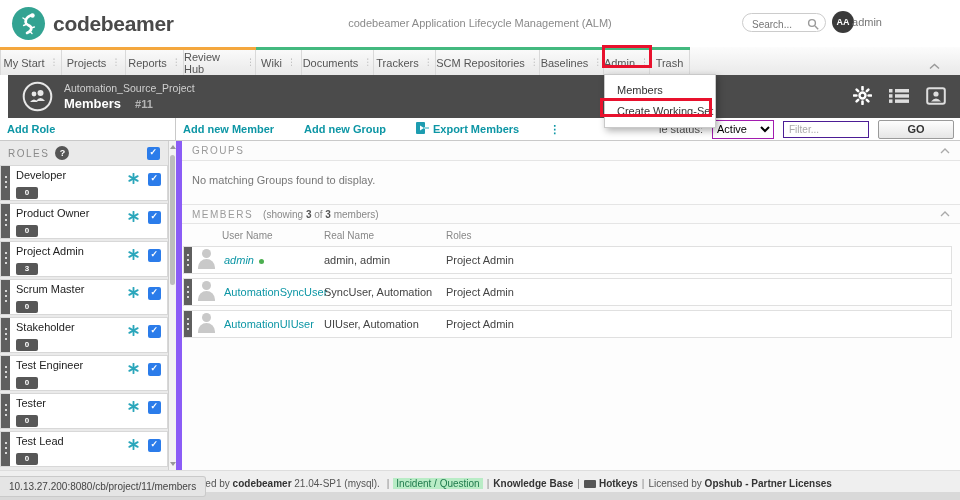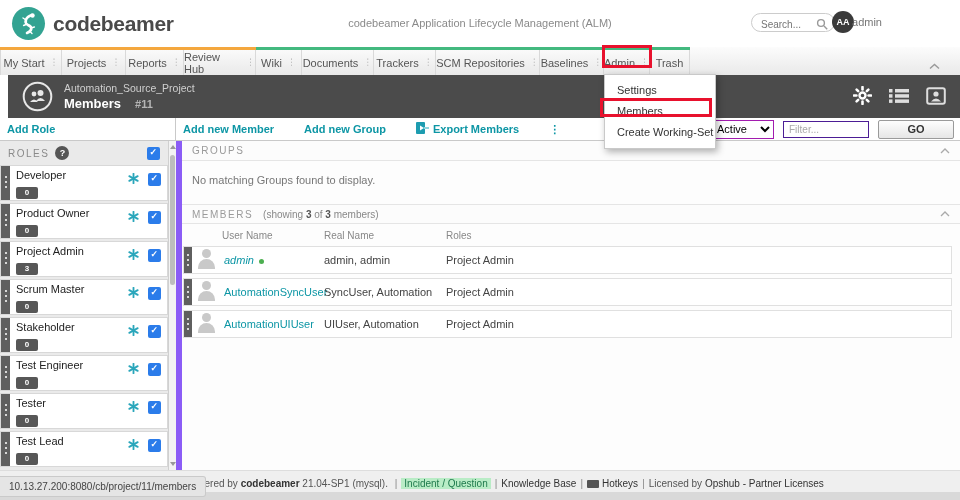--- a/index.html
+++ b/index.html
@@ -7,21 +7,21 @@
   body {
     font-family:"Liberation Sans", sans-serif;
     position:relative; overflow:hidden; background:#fff; color:#333;
   }
   
   .topbar { position:absolute; left:0; top:0; width:960px; height:47px; background:#fff; }
   .logo-wrap { position:absolute; left:12px; top:7px; display:flex; align-items:center; }
   .logo-circle { width:33px; height:33px; border-radius:50%; background:#33a392; display:flex; align-items:center; justify-content:center; }
   .logo-text { margin-left:8px; font-size:21px; font-weight:600; color:#4a4a4a; letter-spacing:-0.3px; }
   .app-title { position:absolute; left:0; right:0; top:17px; text-align:center; font-size:11px; color:#8a8a8a; }
-  .search-pill { position:absolute; right:125px; top:13px; width:84px; height:19px; border:1px solid #ccc; border-radius:10px; background:#fff; }
+  .search-pill { position:absolute; right:134px; top:13px; width:84px; height:19px; border:1px solid #ccc; border-radius:10px; background:#fff; }
   .search-pill input { border:none; outline:none; background:transparent; width:60px; height:17px; margin-left:9px; font-size:10px; color:#666; font-family:"Liberation Sans",sans-serif; }
   .search-pill .mag { position:absolute; right:5px; top:3px; }
   .avatar { position:absolute; right:106px; top:11px; width:22px; height:22px; border-radius:50%; background:#3a3a3a; color:#fff; font-size:9px; font-weight:bold; text-align:center; line-height:22px; }
   .user-name { position:absolute; right:78px; top:16px; font-size:11px; color:#777; }
   
   .navbar { position:absolute; left:0; top:47px; width:960px; height:28px; background:linear-gradient(#fcfcfc,#e9e9e9); }
   .stripe { position:absolute; top:0; height:3px; }
   .stripe.orange { left:0; width:256px; background:#f4a73e; }
   .stripe.green { left:256px; width:434px; background:#43b97f; }
   .nav-tabs { display:flex; height:28px; padding-top:3px; }
@@ -94,21 +94,21 @@
   .cell.real { width:122px; }
   .user-link { color:#0d96a5; text-decoration:none; cursor:pointer; }
   .user-link.italic { font-style:italic; }
   .online-dot { display:inline-block; width:5px; height:5px; border-radius:50%; background:#4caf50; margin-left:5px; vertical-align:middle; }
   
   .footer { position:absolute; left:0; top:470px; width:960px; height:30px; background:#efefef; border-top:1px solid #ddd; }
   .footer-text { text-align:center; margin-top:7px; font-size:10px; color:#555; }
   .footer-text b { color:#333; }
   .fsep { margin:0 4px; color:#888; }
   .incident { background:#b9ecc6; color:#1f7a4d; padding:0 3px; cursor:pointer; }
-  .flink { font-weight:normal; color:#333; cursor:pointer; }
+  .flink { font-weight:bold; color:#333; cursor:pointer; }
   .hotkeys-icon { display:inline-block; width:12px; height:8px; background:#555; border-radius:1px; margin-right:3px; vertical-align:-1px; }
   .bottom-strip { position:absolute; left:0; top:492px; width:960px; height:8px; background:#d9d9d9; }
   .url-chip { position:absolute; left:0; top:5px; height:21px; background:#e5e5e5; border:1px solid #cacaca; border-left:none; border-radius:0 3px 3px 0; padding:4px 9px 0; font-size:10px; color:#444; z-index:5; }
   
   .dropdown { position:absolute; left:604px; top:74px; width:112px; background:#fff; border:1px solid #c9c9c9; box-shadow:2px 3px 7px rgba(0,0,0,.3); z-index:50; padding:5px 0; }
   .menu-item { line-height:21px; padding:0 12px; font-size:11px; color:#333; cursor:pointer; white-space:nowrap; }
   .hl-rect { position:absolute; border:3px solid #e8112d; z-index:60; pointer-events:none; }
   .hl-admin { left:602px; top:45px; width:50px; height:23px; }
   .hl-members { left:600px; top:98px; width:112px; height:19px; }
 </style>
@@ -490,19 +490,18 @@
 
 <div class="footer">
   <div class="url-chip">10.13.27.200:8080/cb/project/11/members</div>
   <div class="footer-text">
     <span>This site is powered by </span><b>codebeamer</b><span> 21.04-SP1 (mysql). </span><span class="fsep">|</span><span class="incident">Incident / Question</span><span class="fsep">|</span><span class="flink">Knowledge Base</span><span class="fsep">|</span><span class="hotkeys-icon"></span><span class="flink">Hotkeys</span><span class="fsep">|</span><span>Licensed by </span><span class="flink">Opshub - Partner Licenses</span>
   </div>
 </div>
 <div class="bottom-strip"></div>
 
 <div class="dropdown">
-  <div class="menu-item">Settings</div>
   <div class="menu-item">Members</div>
   <div class="menu-item">Create Working-Set</div>
 </div>
 
 <div class="hl-rect hl-admin"></div>
 <div class="hl-rect hl-members"></div>
 
 </body></html>

